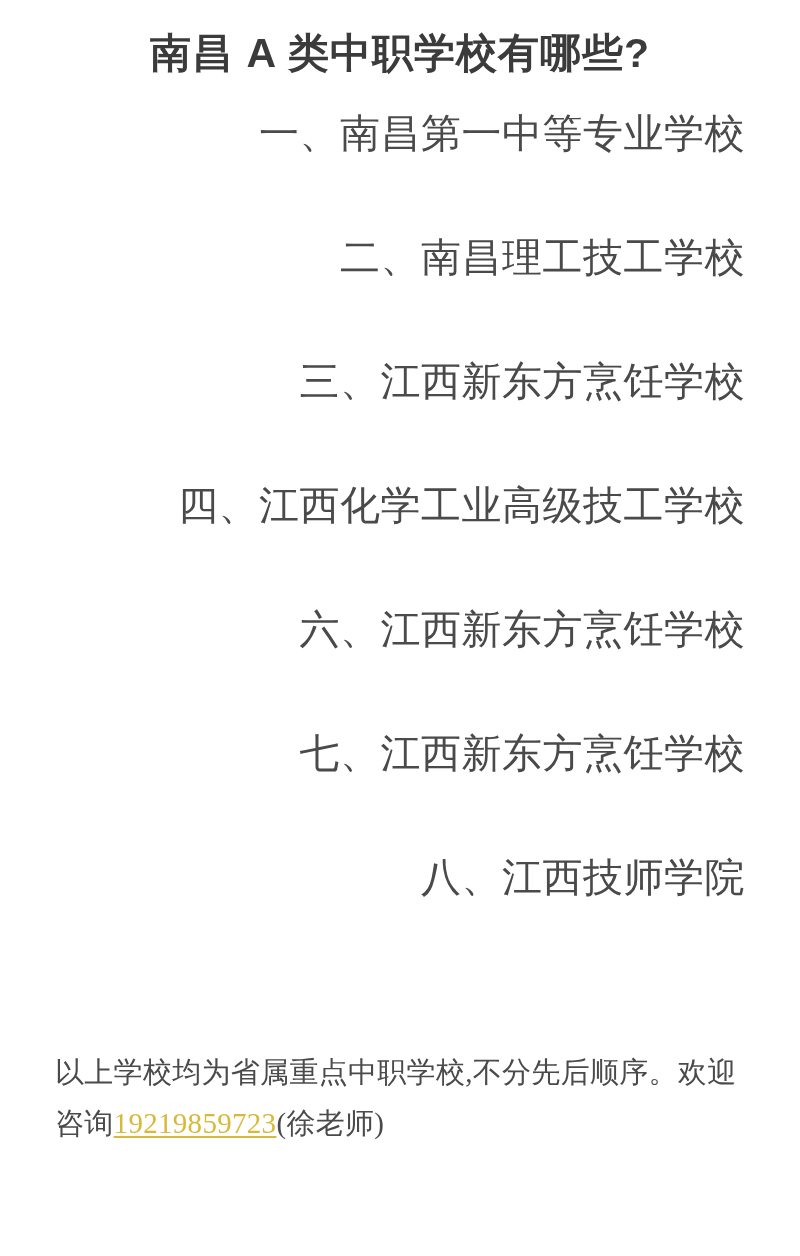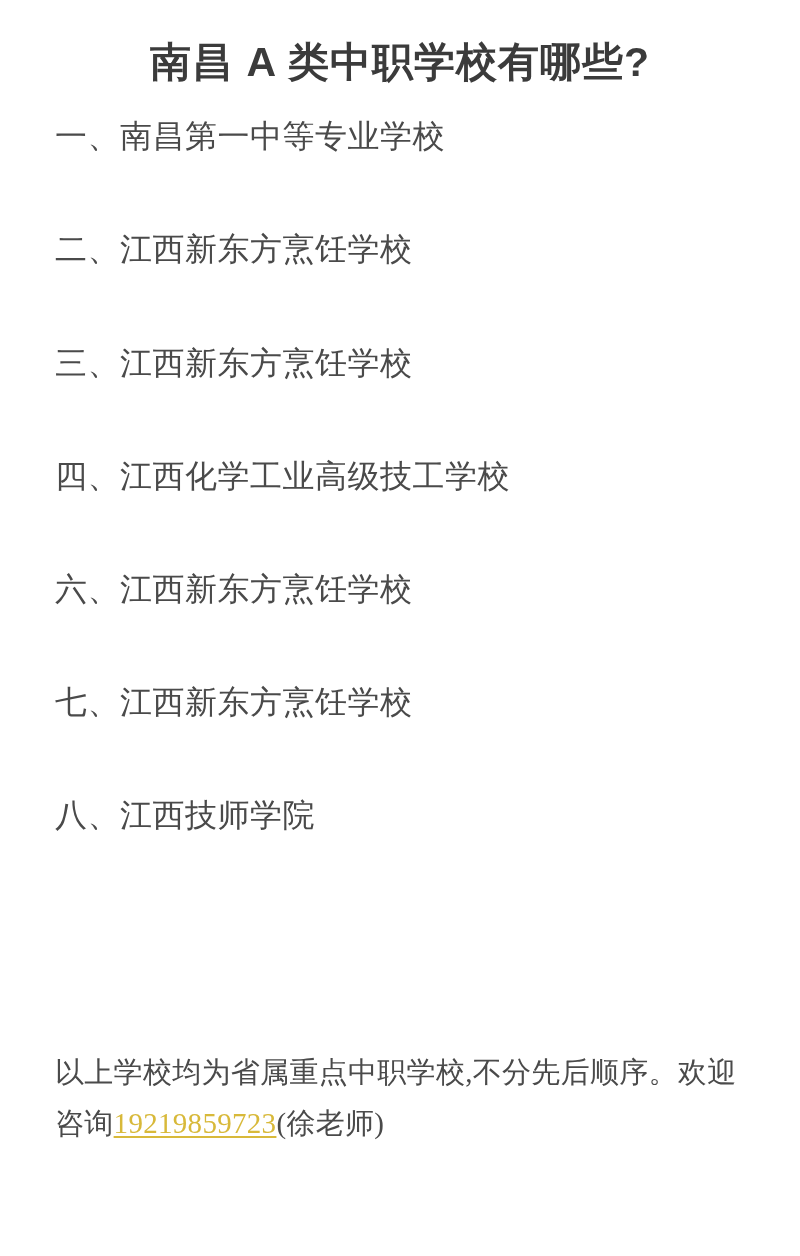--- a/index.html
+++ b/index.html
@@ -17,41 +17,42 @@
   .page {
     position: relative;
     width: 800px;
     height: 1256px;
     box-sizing: border-box;
     padding: 0 55px;
     background: #ffffff;
   }
   .title {
     margin: 0;
-    padding-top: 36px;
+    padding-top: 27px;
     text-align: center;
     font-size: 41px;
     font-weight: bold;
     letter-spacing: 1px;
     color: #3b3b3b;
     line-height: 1.3;
   }
   .list {
     margin: 0;
     padding: 0;
     list-style: none;
     margin-top: 26px;
   }
   .list-item {
-    font-size: 32px;
+    font-size: 40px;
     line-height: 1.35;
     color: #4a4a4a;
     letter-spacing: 0.5px;
     margin-bottom: 70px;
     white-space: nowrap;
+    text-align: right;
   }
   .list-item:last-child {
     margin-bottom: 12px;
   }
   .footnote {
     position: absolute;
     left: 55px;
     right: 50px;
     top: 1018px;
     font-size: 29px;
@@ -69,21 +70,21 @@
 </style>
 </head>
 <body>
 
 <div class="page">
 
   <h1 class="title">南昌 A 类中职学校有哪些?</h1>
 
   <ul class="list">
     <li class="list-item">一、南昌第一中等专业学校</li>
-    <li class="list-item">二、江西新东方烹饪学校</li>
+    <li class="list-item">二、南昌理工技工学校</li>
     <li class="list-item">三、江西新东方烹饪学校</li>
     <li class="list-item">四、江西化学工业高级技工学校</li>
     <li class="list-item">六、江西新东方烹饪学校</li>
     <li class="list-item">七、江西新东方烹饪学校</li>
     <li class="list-item">八、江西技师学院</li>
   </ul>
 
   <p class="footnote"><span>以上学校均为省属重点中职学校,不分先后顺序。欢迎咨询</span><span class="phone">19219859723</span><span>(徐老师)</span></p>
 
 </div>

